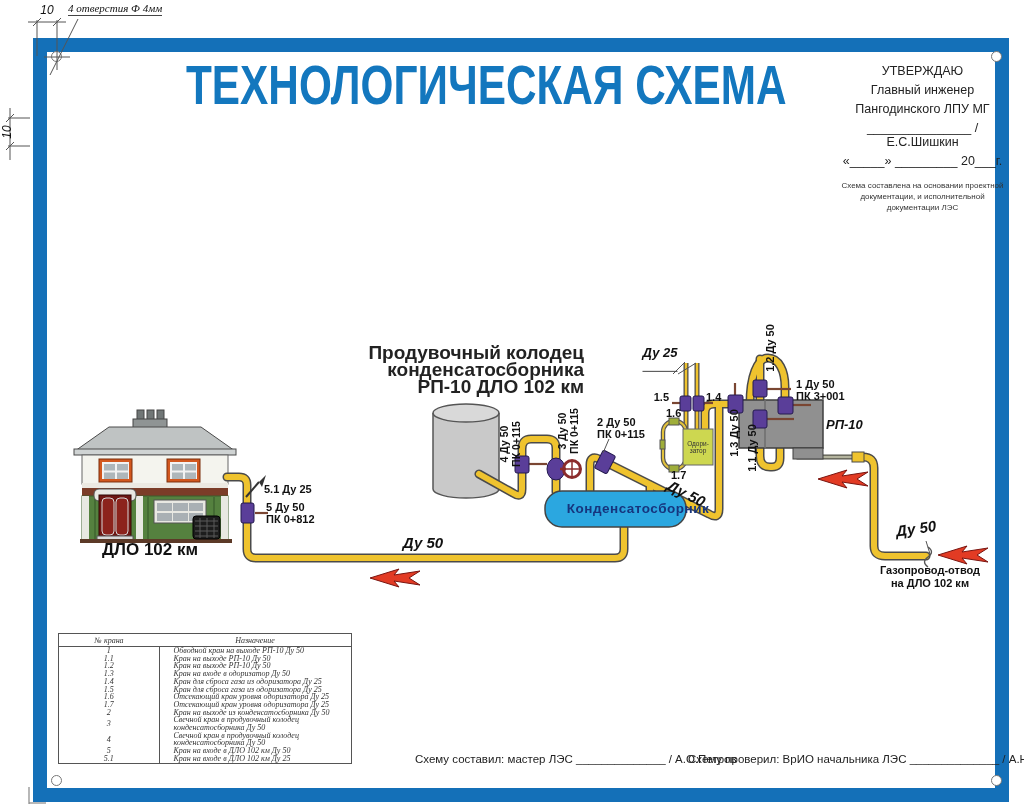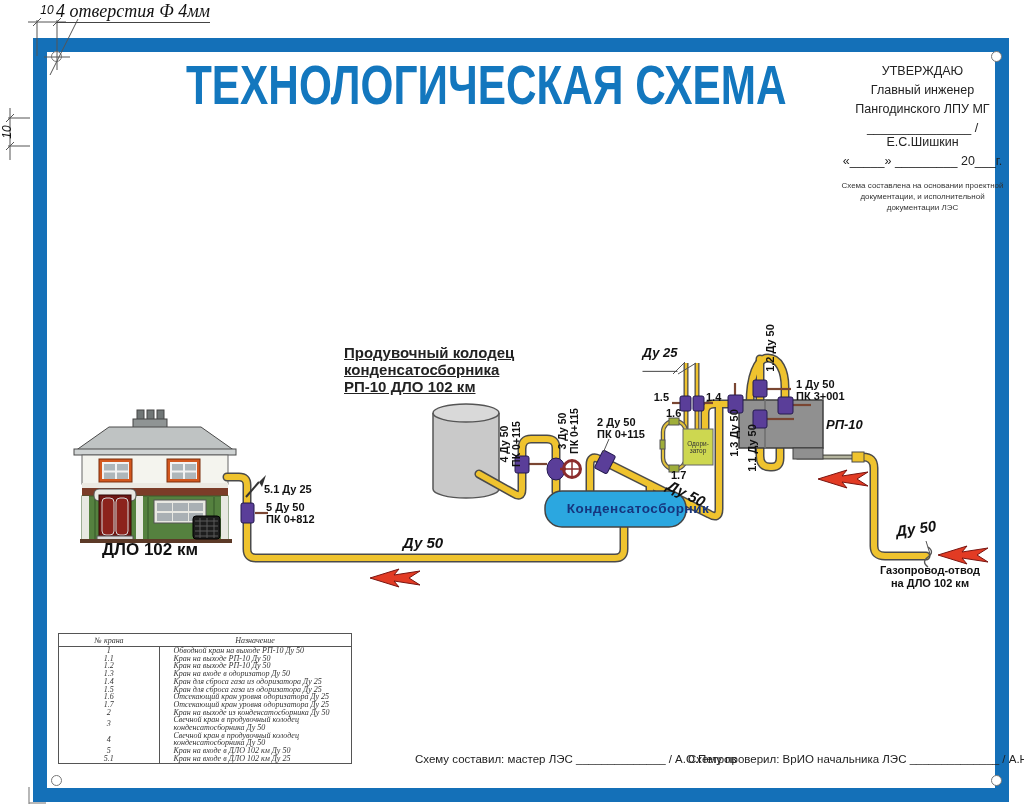--- a/index.html
+++ b/index.html
@@ -12,22 +12,22 @@
   svg.overlay{position:absolute;left:0;top:0;z-index:3;}
   .lbl{position:absolute;z-index:4;color:#111;white-space:nowrap;line-height:1.1;}
   .b{font-weight:bold;} .i{font-style:italic;}
   .rot{transform:translate(-50%,-50%) rotate(-90deg);}
   .title{position:absolute;left:186px;top:58px;z-index:4;font-size:55px;font-weight:bold;
          color:#1377be;line-height:1;letter-spacing:0;transform:scaleX(0.77);transform-origin:0 0;}
   .approve{position:absolute;left:840px;top:64px;width:165px;text-align:center;z-index:4;
            font-size:12.5px;color:#222;}
   .approve div{margin-bottom:5px;}
   .approve .note{font-size:8px;color:#333;line-height:11px;margin-top:12px;margin-bottom:16px;}
-  .wellcap{position:absolute;left:344px;top:344px;width:240px;text-align:left;z-index:4;
-           font-size:15px;font-weight:bold;color:#222;line-height:17px;text-decoration:underline;}
+  .wellcap{position:absolute;left:344px;top:344px;width:240px;text-align:right;z-index:4;
+           font-size:19px;font-weight:bold;color:#222;line-height:17px;}
   .vtable{position:absolute;left:58px;top:633px;width:294px;z-index:4;border-collapse:collapse;
           font-family:"Liberation Serif",serif;font-style:italic;font-size:8px;color:#333;
           table-layout:fixed;border:1px solid #555;}
   .vtable th{border-bottom:1px solid #555;font-weight:normal;height:12px;padding:0;font-style:italic;}
   .vtable td{padding:0;height:7.7px;line-height:7.7px;}
   .vtable .num{text-align:center;width:100px;}
   .vtable .desc{border-left:1px solid #555;padding-left:14px;}
   .foot{position:absolute;top:753px;z-index:4;font-size:11.5px;color:#222;white-space:nowrap;}
   .tiny2{font-size:6.5px;line-height:7px;text-align:center;color:#333;}
   .u{border-bottom:1.5px solid #444;padding-bottom:1px;}
@@ -241,21 +241,21 @@
 
     <g fill="#e23b24" stroke="#7a1510" stroke-width="1">
       <path transform="translate(370,568)" d="M0,10 L29,1 L24,7 L50,3 L39,10 L50,17 L24,13 L29,19 Z"></path>
       <path transform="translate(818,469)" d="M0,10 L29,1 L24,7 L50,3 L39,10 L50,17 L24,13 L29,19 Z"></path>
       <path transform="translate(938,545)" d="M0,10 L29,1 L24,7 L50,3 L39,10 L50,17 L24,13 L29,19 Z"></path>
     </g>
   </svg>
 
   <div class="lbl i" style="left:47px;top:4px;font-size:12px;transform:translateX(-50%);">10</div>
   <div class="lbl i" style="left:8px;top:132px;font-size:12px;transform:translate(-50%,-50%) rotate(-90deg);">10</div>
-  <div class="lbl i" style="left:56px;top:2px;font-size:18px;font-family:'Liberation Serif',serif;text-align:center;"><span class="u">4 отверстия Ф 4мм</span></div>
+  <div class="lbl i" style="left:68px;top:2px;font-size:11px;font-family:'Liberation Serif',serif;text-align:center;"><span class="u">4 отверстия Ф 4мм</span></div>
 
   <div class="title">ТЕХНОЛОГИЧЕСКАЯ СХЕМА</div>
 
   <div class="approve">
     <div>УТВЕРЖДАЮ</div>
     <div>Главный инженер</div>
     <div>Пангодинского ЛПУ МГ</div>
     <div>_______________ / Е.С.Шишкин</div>
     <div>«_____» _________ 20___г.</div>
     <div class="note">

